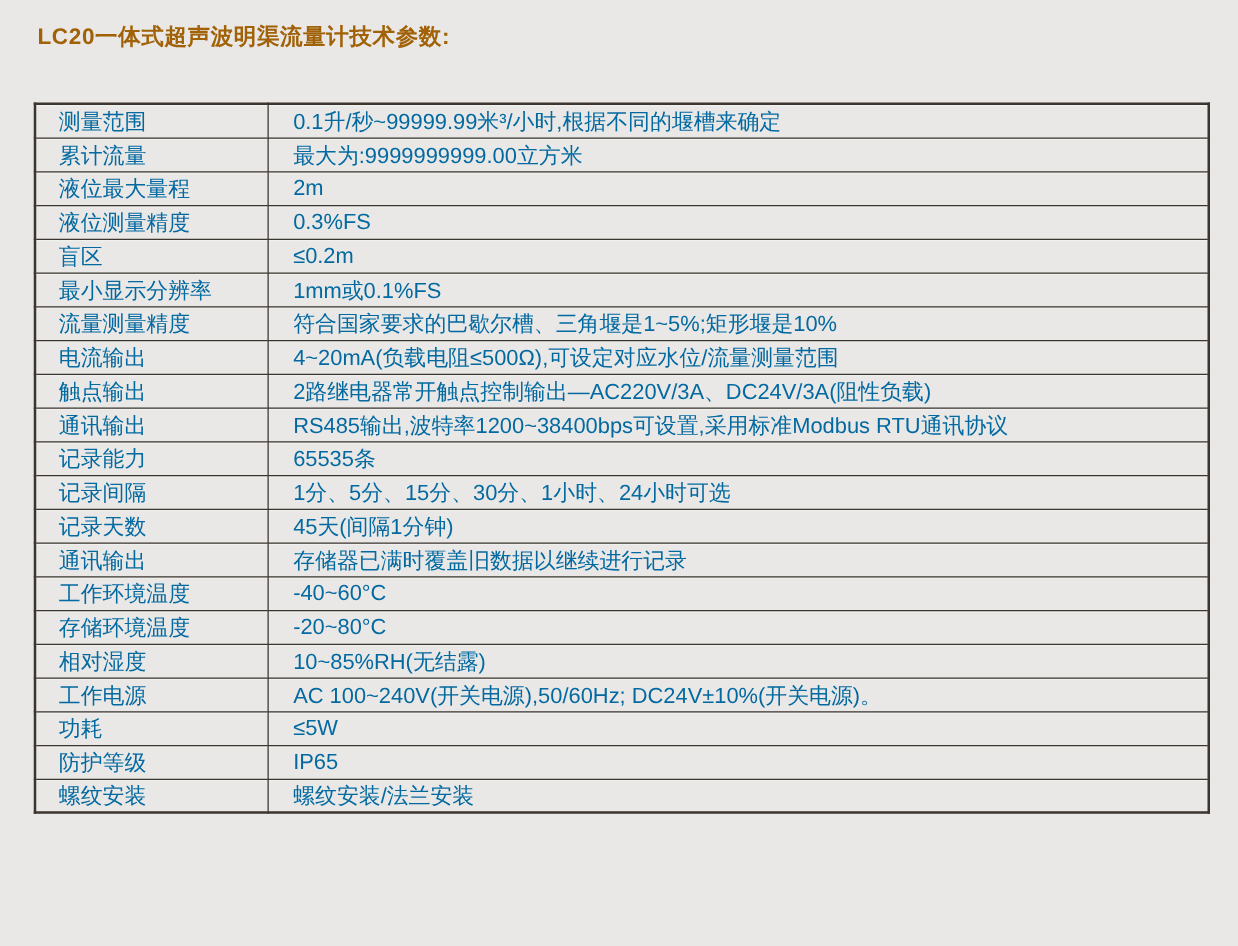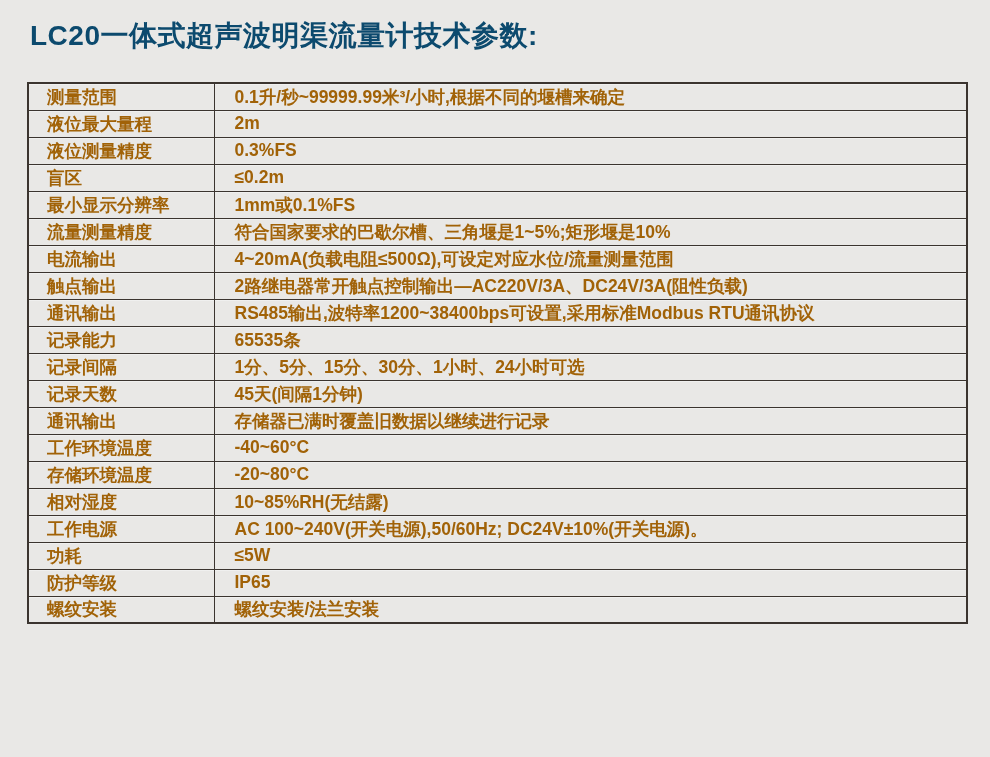--- a/index.html
+++ b/index.html
@@ -10,66 +10,69 @@
     overflow: hidden;
   }
   .page {
     position: relative;
     width: 990px; height: 757px;
     background: #e9e8e6;
   }
   .page-title {
     position: absolute;
     left: 30px; top: 17px;
-    font-size: 28px;
+    font-size: 18px;
     font-weight: 700;
-    color: #0c4a6e;
+    color: #a16207;
     letter-spacing: 0.5px;
     white-space: nowrap;
   }
   table.spec-table {
     position: absolute;
     left: 27px; top: 82px;
     width: 941px;
     border-collapse: collapse;
     table-layout: fixed;
     border: 2.5px solid #3b342f;
     background: #e9e8e6;
   }
   table.spec-table col.c-label { width: 186px; }
   table.spec-table td {
     border: 1.5px solid #3b342f;
     height: 27px;
     vertical-align: middle;
     font-size: 17.5px;
-    color: #a16207;
+    color: #0369a1;
     white-space: nowrap;
     overflow: hidden;
     box-shadow: inset 0 1px 0 rgba(255,255,255,0.35);
-    font-weight: bold;
   }
   table.spec-table td.label-cell { padding-left: 18px; }
   table.spec-table td.value-cell { padding-left: 20px; }
 </style>
 </head>
 <body>
 
 <div class="page">
 
   <div class="page-title">LC20一体式超声波明渠流量计技术参数:</div>
 
   <table class="spec-table">
     <colgroup>
       <col class="c-label">
         <col class="c-value">
     </colgroup>
     <tbody>
       <tr>
         <td class="label-cell">测量范围</td>
         <td class="value-cell">0.1升/秒~99999.99米³/小时,根据不同的堰槽来确定</td>
+      </tr>
+      <tr>
+        <td class="label-cell">累计流量</td>
+        <td class="value-cell">最大为:9999999999.00立方米</td>
       </tr>
       <tr>
         <td class="label-cell">液位最大量程</td>
         <td class="value-cell">2m</td>
       </tr>
       <tr>
         <td class="label-cell">液位测量精度</td>
         <td class="value-cell">0.3%FS</td>
       </tr>
       <tr>

